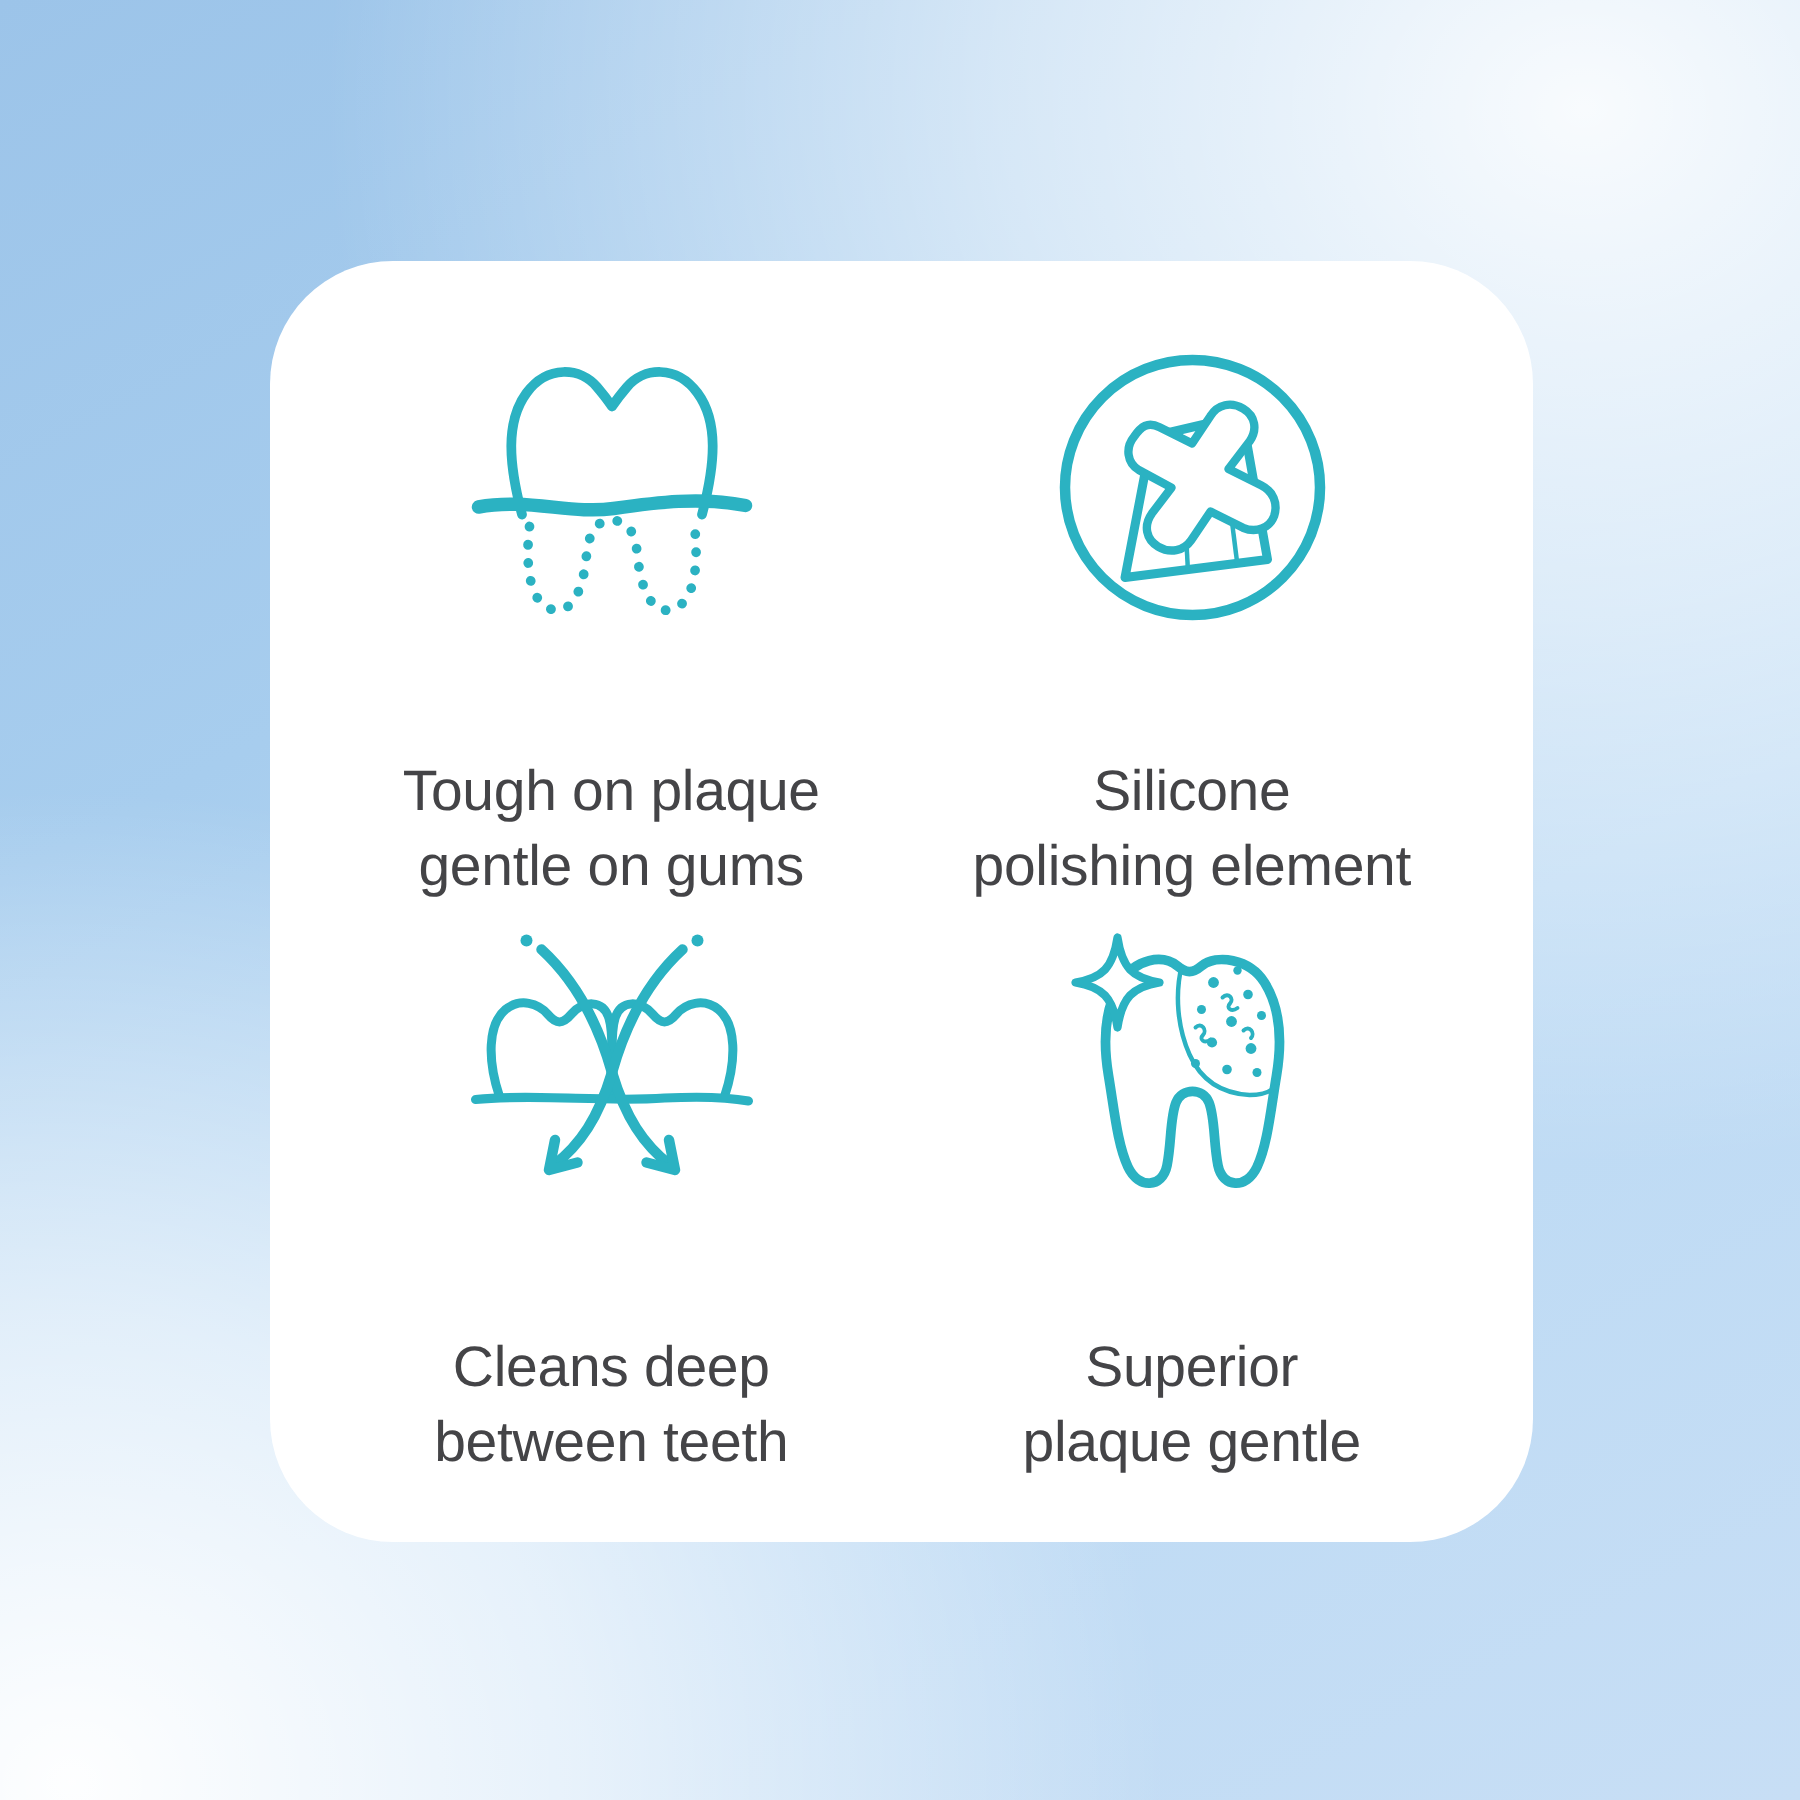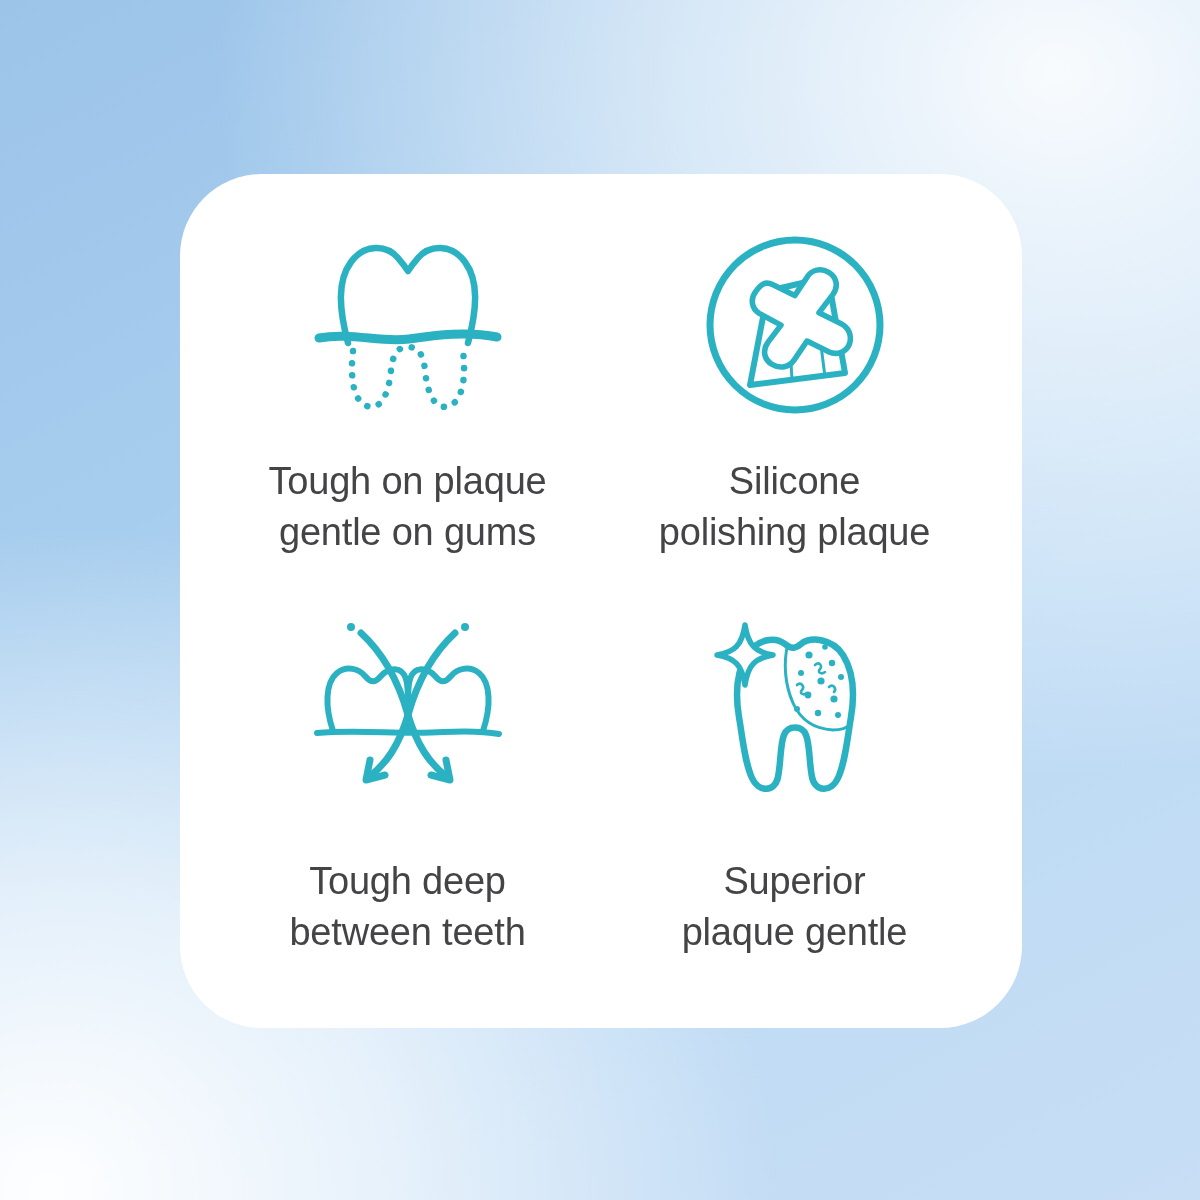--- a/index.html
+++ b/index.html
@@ -38,21 +38,21 @@
     display: grid;
     grid-template-columns: 1fr 1fr;
     grid-template-rows: 1fr 1fr;
     padding: 46px 34px 40px 34px;
   }
 
   .feature {
     display: flex;
     flex-direction: column;
     align-items: center;
-    justify-content: flex-start;
+    justify-content: space-between;
   }
 
   .icon-wrap {
     height: 210px;
     display: flex;
     align-items: center;
     justify-content: center;
   }
 
   .feature-label {
@@ -102,21 +102,21 @@
 
         <path d="M55 160 L73 66 L133 52 L150 148 Z" stroke="#2bb2c2" stroke-width="6" stroke-linejoin="round" fill="#ffffff"></path>
 
         <path d="M92 62 L97 156" stroke="#2bb2c2" stroke-width="3" fill="none"></path>
         <path d="M118 57 L130 152" stroke="#2bb2c2" stroke-width="3" fill="none"></path>
 
         <path d="M55 75 C48 82 48 93 56 99 L78 114 L62 131 C55 139 56 149 64 155 C72 161 82 160 88 153 L104 134 L126 148 C135 153 145 150 149 142 C153 133 150 124 142 119 L120 105 L137 87 C144 79 143 69 135 63 C127 57 117 58 111 66 L96 84 L74 70 C66 65 61 68 55 75 Z" stroke="#2bb2c2" stroke-width="6" stroke-linejoin="round" fill="#ffffff" transform="translate(12,-8) scale(0.93) rotate(-6 100 100)"></path>
       </svg>
     </div>
     <div class="feature-label">Silicone
-polishing plaque</div>
+polishing element</div>
   </div>
 
   <div class="feature row2 left">
     <div class="icon-wrap">
       <svg width="210" height="190" viewBox="0 0 210 190" fill="none" xmlns="http://www.w3.org/2000/svg">
 
         <path d="M30 120 C22 96 22 72 34 62 C44 54 56 58 62 65 C68 72 72 72 78 65 C86 56 99 55 103 68 C106 78 105 104 103 120" stroke="#2bb2c2" stroke-width="6" stroke-linecap="round" stroke-linejoin="round" fill="none"></path>
 
         <path d="M180 120 C188 96 188 72 176 62 C166 54 154 58 148 65 C142 72 138 72 132 65 C124 56 111 55 107 68 C104 78 105 104 107 120" stroke="#2bb2c2" stroke-width="6" stroke-linecap="round" stroke-linejoin="round" fill="none"></path>
 
@@ -126,21 +126,21 @@
 
         <circle cx="162" cy="16" r="4" fill="#2bb2c2"></circle>
 
         <path d="M58 22 C82 44 96 72 105 104 C114 134 126 152 144 166" stroke="#2bb2c2" stroke-width="7" stroke-linecap="round" fill="none"></path>
         <path d="M128 164 L147 169 L143 149" stroke="#2bb2c2" stroke-width="7" stroke-linecap="round" stroke-linejoin="round" fill="none"></path>
 
         <path d="M152 22 C128 44 114 72 105 104 C96 134 84 152 66 166" stroke="#2bb2c2" stroke-width="7" stroke-linecap="round" fill="none"></path>
         <path d="M82 164 L63 169 L67 149" stroke="#2bb2c2" stroke-width="7" stroke-linecap="round" stroke-linejoin="round" fill="none"></path>
       </svg>
     </div>
-    <div class="feature-label">Tough deep
+    <div class="feature-label">Cleans deep
 between teeth</div>
   </div>
 
   <div class="feature row2 right">
     <div class="icon-wrap">
       <svg width="180" height="190" viewBox="0 0 180 190" fill="none" xmlns="http://www.w3.org/2000/svg">
 
         <path d="M42 44 C32 60 30 82 34 106 C38 130 40 152 47 167 C54 182 70 181 73 166 C76 151 75 134 79 124 C83 114 97 114 101 124 C105 134 104 151 107 166 C110 181 126 182 133 167 C140 152 142 130 146 106 C150 82 148 60 138 44 C128 28 106 25 96 33 C90 38 86 38 80 33 C70 25 52 28 42 44 Z" stroke="#2bb2c2" stroke-width="6.5" stroke-linejoin="round" fill="none"></path>
 
         <path d="M83 32 C78 52 80 74 88 92 C96 110 110 118 128 119 C136 119 142 117 146 113" stroke="#2bb2c2" stroke-width="3" fill="none"></path>

